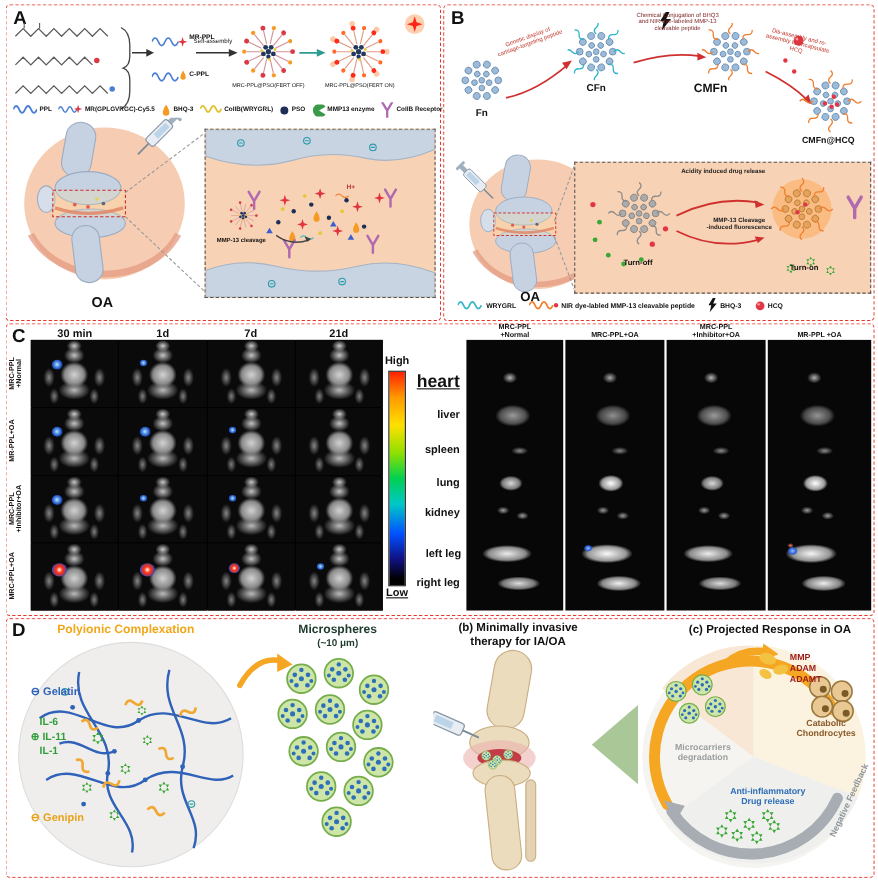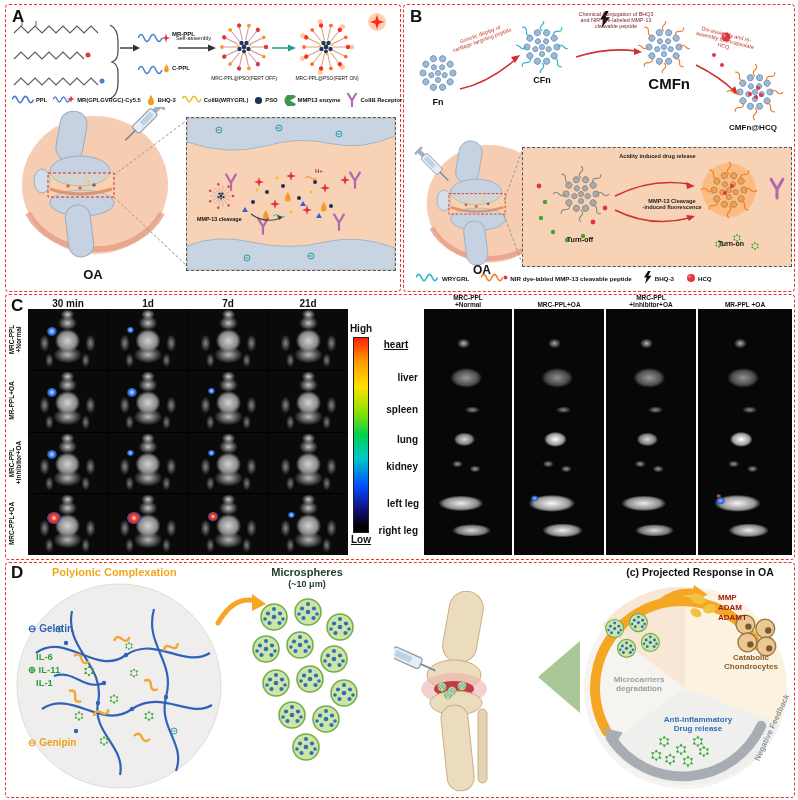--- a/index.html
+++ b/index.html
@@ -415,21 +415,21 @@
     <div class="ab ct pl" style="left:156px;top:6px;width:112px;font-size:5.4px;color:#7a1f1f;">Chemical Conjugation of BHQ3
 and NIR dye-labeled MMP-13
 cleavable peptide</div>
 
     <svg class="ab" style="left:234px;top:16px" width="52" height="52" viewBox="0 0 52 52">
         <g transform="translate(26,26)">
           <use href="#cage" fill="#9dbbd9" stroke="#5e86ad"></use>
           <use href="#sq8" stroke="#f08030"></use>
         </g>
       </svg>
-    <div class="ab b ct" style="left:242px;top:70px;width:44px;font-size:15px;text-align:right;">CMFn</div>
+    <div class="ab b ct" style="left:220px;top:70px;width:44px;font-size:11px;">CMFn</div>
 
     <div class="ab ct pl" style="left:282px;top:26px;width:78px;font-size:5.4px;color:#c0392b;transform:rotate(14deg);">Dis-assembly and re-
 assembly to encapsulate
 HCQ</div>
 
     <svg class="ab" style="left:322px;top:58px" width="58" height="58" viewBox="0 0 58 58">
       <g transform="translate(29,29)">
           <use href="#cage" fill="#9dbbd9" stroke="#5e86ad"></use>
           <use href="#sq8" stroke="#f08030"></use>
       <circle cx="3" cy="-4" r="2" fill="#e23545"></circle>
@@ -579,21 +579,21 @@
         </div>
       <div class="mouse">
           <span class="spot sB sz-s"></span>
         </div>
     </div>
 
     <div class="ab b ct" style="left:338px;top:28px;width:34px;font-size:10px;">High</div>
     <div class="scale" style="left:347px;top:42px;height:194px;"></div>
     <div class="ab b ct" style="left:338px;top:239px;width:34px;font-size:10px;text-decoration:underline;">Low</div>
 
-    <div class="ab b" style="left:368px;top:44px;width:44px;font-size:10px;text-align:center;text-decoration:underline;">heart</div>
+    <div class="ab b" style="left:368px;top:44px;width:44px;font-size:16px;text-align:right;text-decoration:underline;">heart</div>
     <div class="ab b" style="left:368px;top:77px;width:44px;font-size:10px;text-align:right;">liver</div>
     <div class="ab b" style="left:368px;top:109px;width:44px;font-size:10px;text-align:right;">spleen</div>
     <div class="ab b" style="left:368px;top:139px;width:44px;font-size:10px;text-align:right;">lung</div>
     <div class="ab b" style="left:368px;top:166px;width:44px;font-size:10px;text-align:right;">kidney</div>
     <div class="ab b" style="left:381px;top:203px;width:44px;font-size:10px;">left leg</div>
     <div class="ab b" style="left:368px;top:230px;width:44px;font-size:10px;text-align:right;">right leg</div>
 
     <div class="och pl" style="left:418px;width:88px;">MRC-PPL
 +Normal</div>
     <div class="och pl" style="left:508px;width:90px;">MRC-PPL+OA</div>
@@ -672,20 +672,22 @@
         <use href="#msphere" transform="translate(56,48)"></use>
         <use href="#msphere" transform="translate(90,62)"></use>
       <use href="#msphere" transform="translate(32,86)"></use>
         <use href="#msphere" transform="translate(66,82)"></use>
         <use href="#msphere" transform="translate(100,96)"></use>
       <use href="#msphere" transform="translate(48,118)"></use>
         <use href="#msphere" transform="translate(82,122)"></use>
         <use href="#msphere" transform="translate(62,150)"></use>
     </svg>
 
+    <div class="ab b ct pl" style="left:385px;top:2px;width:160px;font-size:10.5px;">(b) Minimally invasive
+therapy for IA/OA</div>
 
     <svg class="ab" style="left:388px;top:26px" width="146" height="206" viewBox="0 0 146 206">
       <rect x="52" y="2" width="34" height="72" rx="17" fill="#ecdcbe" stroke="#c9ae82" transform="rotate(10 69 38)"></rect>
       <ellipse cx="60" cy="86" rx="27" ry="15" fill="#ecdcbe" stroke="#c9ae82"></ellipse>
       <ellipse cx="60" cy="100" rx="33" ry="16" fill="#eab2ae" opacity=".6"></ellipse>
       <ellipse cx="60" cy="100" rx="20" ry="8" fill="#c23b46"></ellipse>
       <ellipse cx="62" cy="114" rx="26" ry="12" fill="#ecdcbe" stroke="#c9ae82"></ellipse>
       <rect x="50" y="116" width="27" height="86" rx="13" fill="#ecdcbe" stroke="#c9ae82" transform="rotate(-6 63 158)"></rect>
       <rect x="84" y="120" width="9" height="74" rx="4.5" fill="#e4d2b2" stroke="#c9ae82"></rect>
       <use href="#msphere" transform="translate(48,98) scale(.32)"></use>

